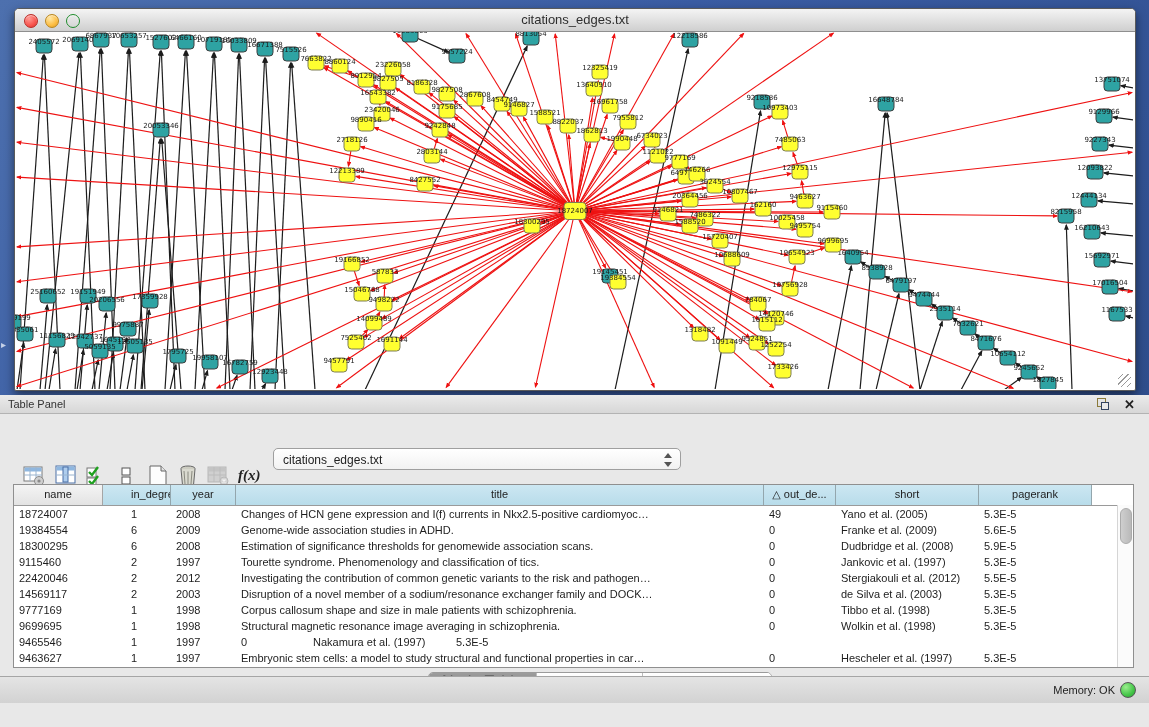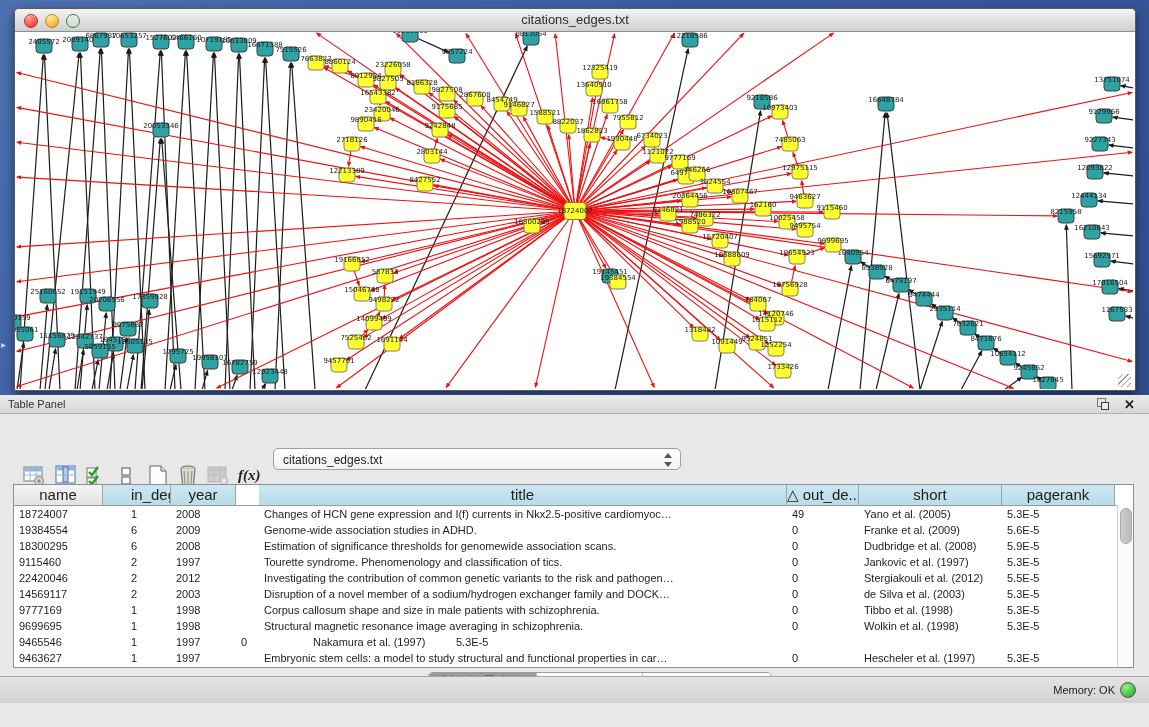--- a/index.html
+++ b/index.html
@@ -44,25 +44,25 @@
   .combo{position:absolute;left:273px;top:2px;width:408px;height:22px;background:linear-gradient(#fff,#f2f2f2);
     border:1px solid #9f9f9f;border-radius:5px;font-size:12px;color:#222;line-height:22px;padding-left:9px;box-sizing:border-box;}
   .combo .arrows{position:absolute;right:8px;top:3px;width:9px;height:16px;}
   .combo .arrows .up{position:absolute;top:1px;left:1px;width:0;height:0;border-left:4px solid transparent;border-right:4px solid transparent;border-bottom:5px solid #555;}
   .combo .arrows .dn{position:absolute;bottom:1px;left:1px;width:0;height:0;border-left:4px solid transparent;border-right:4px solid transparent;border-top:5px solid #555;}
 
   
   .tablebox{position:absolute;left:13px;top:70px;width:1121px;height:184px;background:#fff;border:1px solid #8f8f8f;box-sizing:border-box;}
   .thead{display:flex;height:20px;border-bottom:1px solid #9a9a9a;background:#fff;}
   .th{box-sizing:border-box;border-right:1px solid #93a6ad;background:linear-gradient(#cce7f2,#b8dcea);
-      font-size:15px;color:#1d1d1d;text-align:center;line-height:19px;overflow:hidden;white-space:nowrap;}
+      font-size:11px;color:#1d1d1d;text-align:center;line-height:19px;overflow:hidden;white-space:nowrap;}
   .th.gray{background:linear-gradient(#f4f4f4,#e3e3e3);border-right:1px solid #a5a5a5;}
   .trow{display:flex;height:16px;line-height:16px;font-size:11px;color:#1d1d1d;background:#fff;}
   .td{box-sizing:border-box;padding-left:5px;overflow:hidden;white-space:nowrap;}
-  .c0{width:89px;}.c1{width:68px;padding-left:28px;}.c2{width:65px;}.c3{width:528px;margin-left:23px;}.c4{width:72px;}.c5{width:143px;}.c6{width:113px;}
+  .c0{width:89px;}.c1{width:68px;padding-left:28px;}.c2{width:65px;}.c3{width:528px;}.c4{width:72px;}.c5{width:143px;}.c6{width:113px;}
   .vscroll{position:absolute;right:0;top:20px;bottom:0;width:15px;background:#fbfbfb;border-left:1px solid #d5d5d5;}
   .vthumb{position:absolute;left:2px;top:3px;width:10px;height:34px;background:linear-gradient(90deg,#cfcfcf,#b9b9b9);border:1px solid #ababab;border-radius:6px;}
 
   
   .tabs{position:absolute;left:428px;top:258px;display:flex;height:20px;border:1px solid #9b9b9b;border-radius:5px;
     overflow:hidden;background:#fdfdfd;box-shadow:0 1px 0 rgba(255,255,255,.7);}
   .seg{font-size:16px;color:#1d1d1d;line-height:20px;padding:0 13px;border-right:1px solid #bdbdbd;background:linear-gradient(#ffffff,#f1f1f1);}
   .seg:last-child{border-right:none;}
   .seg.active{background:linear-gradient(#9d9d9d,#747474);color:#f3f3f3;text-shadow:0 -1px 0 rgba(0,0,0,.3);}
 
@@ -928,21 +928,21 @@
             <div class="td c2">2012</div>
             <div class="td c3">Investigating the contribution of common genetic variants to the risk and pathogen…</div>
             <div class="td c4">0</div>
             <div class="td c5">Stergiakouli et al. (2012)</div>
             <div class="td c6">5.5E-5</div>
           </div>
           <div class="trow">
             <div class="td c0">14569117</div>
             <div class="td c1">2</div>
             <div class="td c2">2003</div>
-            <div class="td c3">Disruption of a novel member of a sodium/hydrogen exchanger family and DOCK…</div>
+            <div class="td c3">Disruption of a novel member of a sodium/resonance exchanger family and DOCK…</div>
             <div class="td c4">0</div>
             <div class="td c5">de Silva et al. (2003)</div>
             <div class="td c6">5.3E-5</div>
           </div>
           <div class="trow">
             <div class="td c0">9777169</div>
             <div class="td c1">1</div>
             <div class="td c2">1998</div>
             <div class="td c3">Corpus callosum shape and size in male patients with schizophrenia.</div>
             <div class="td c4">0</div>

